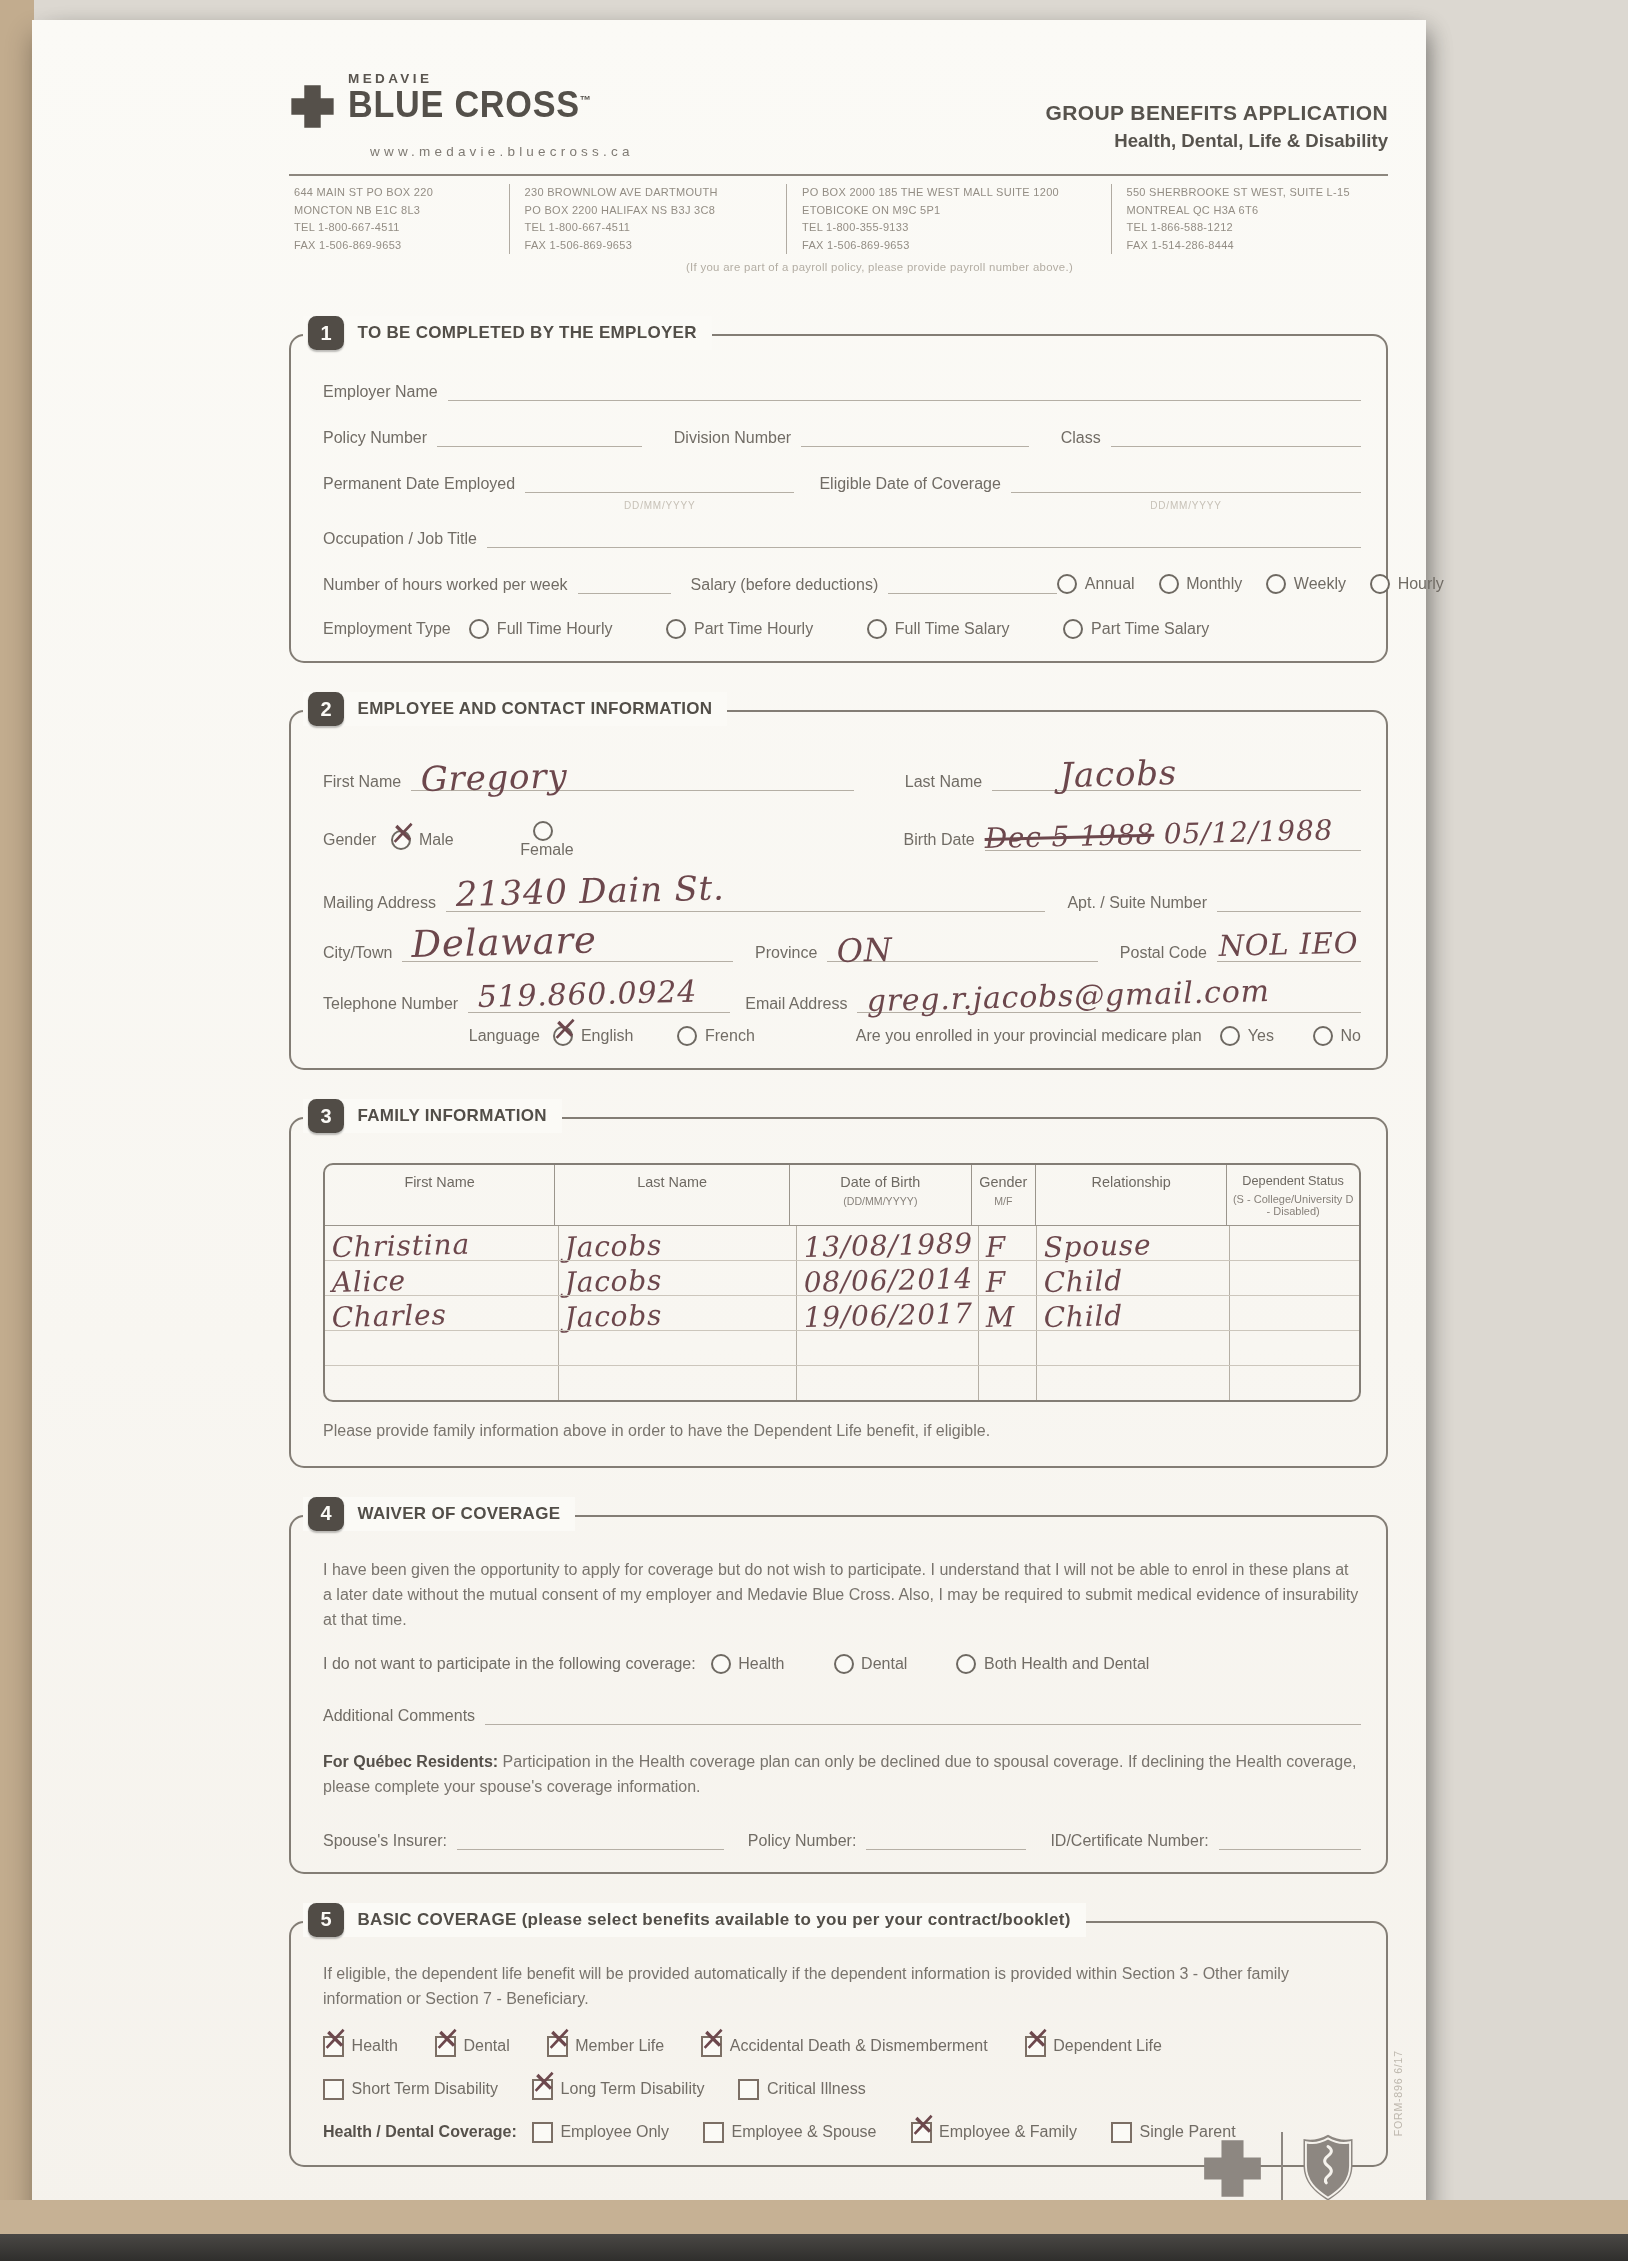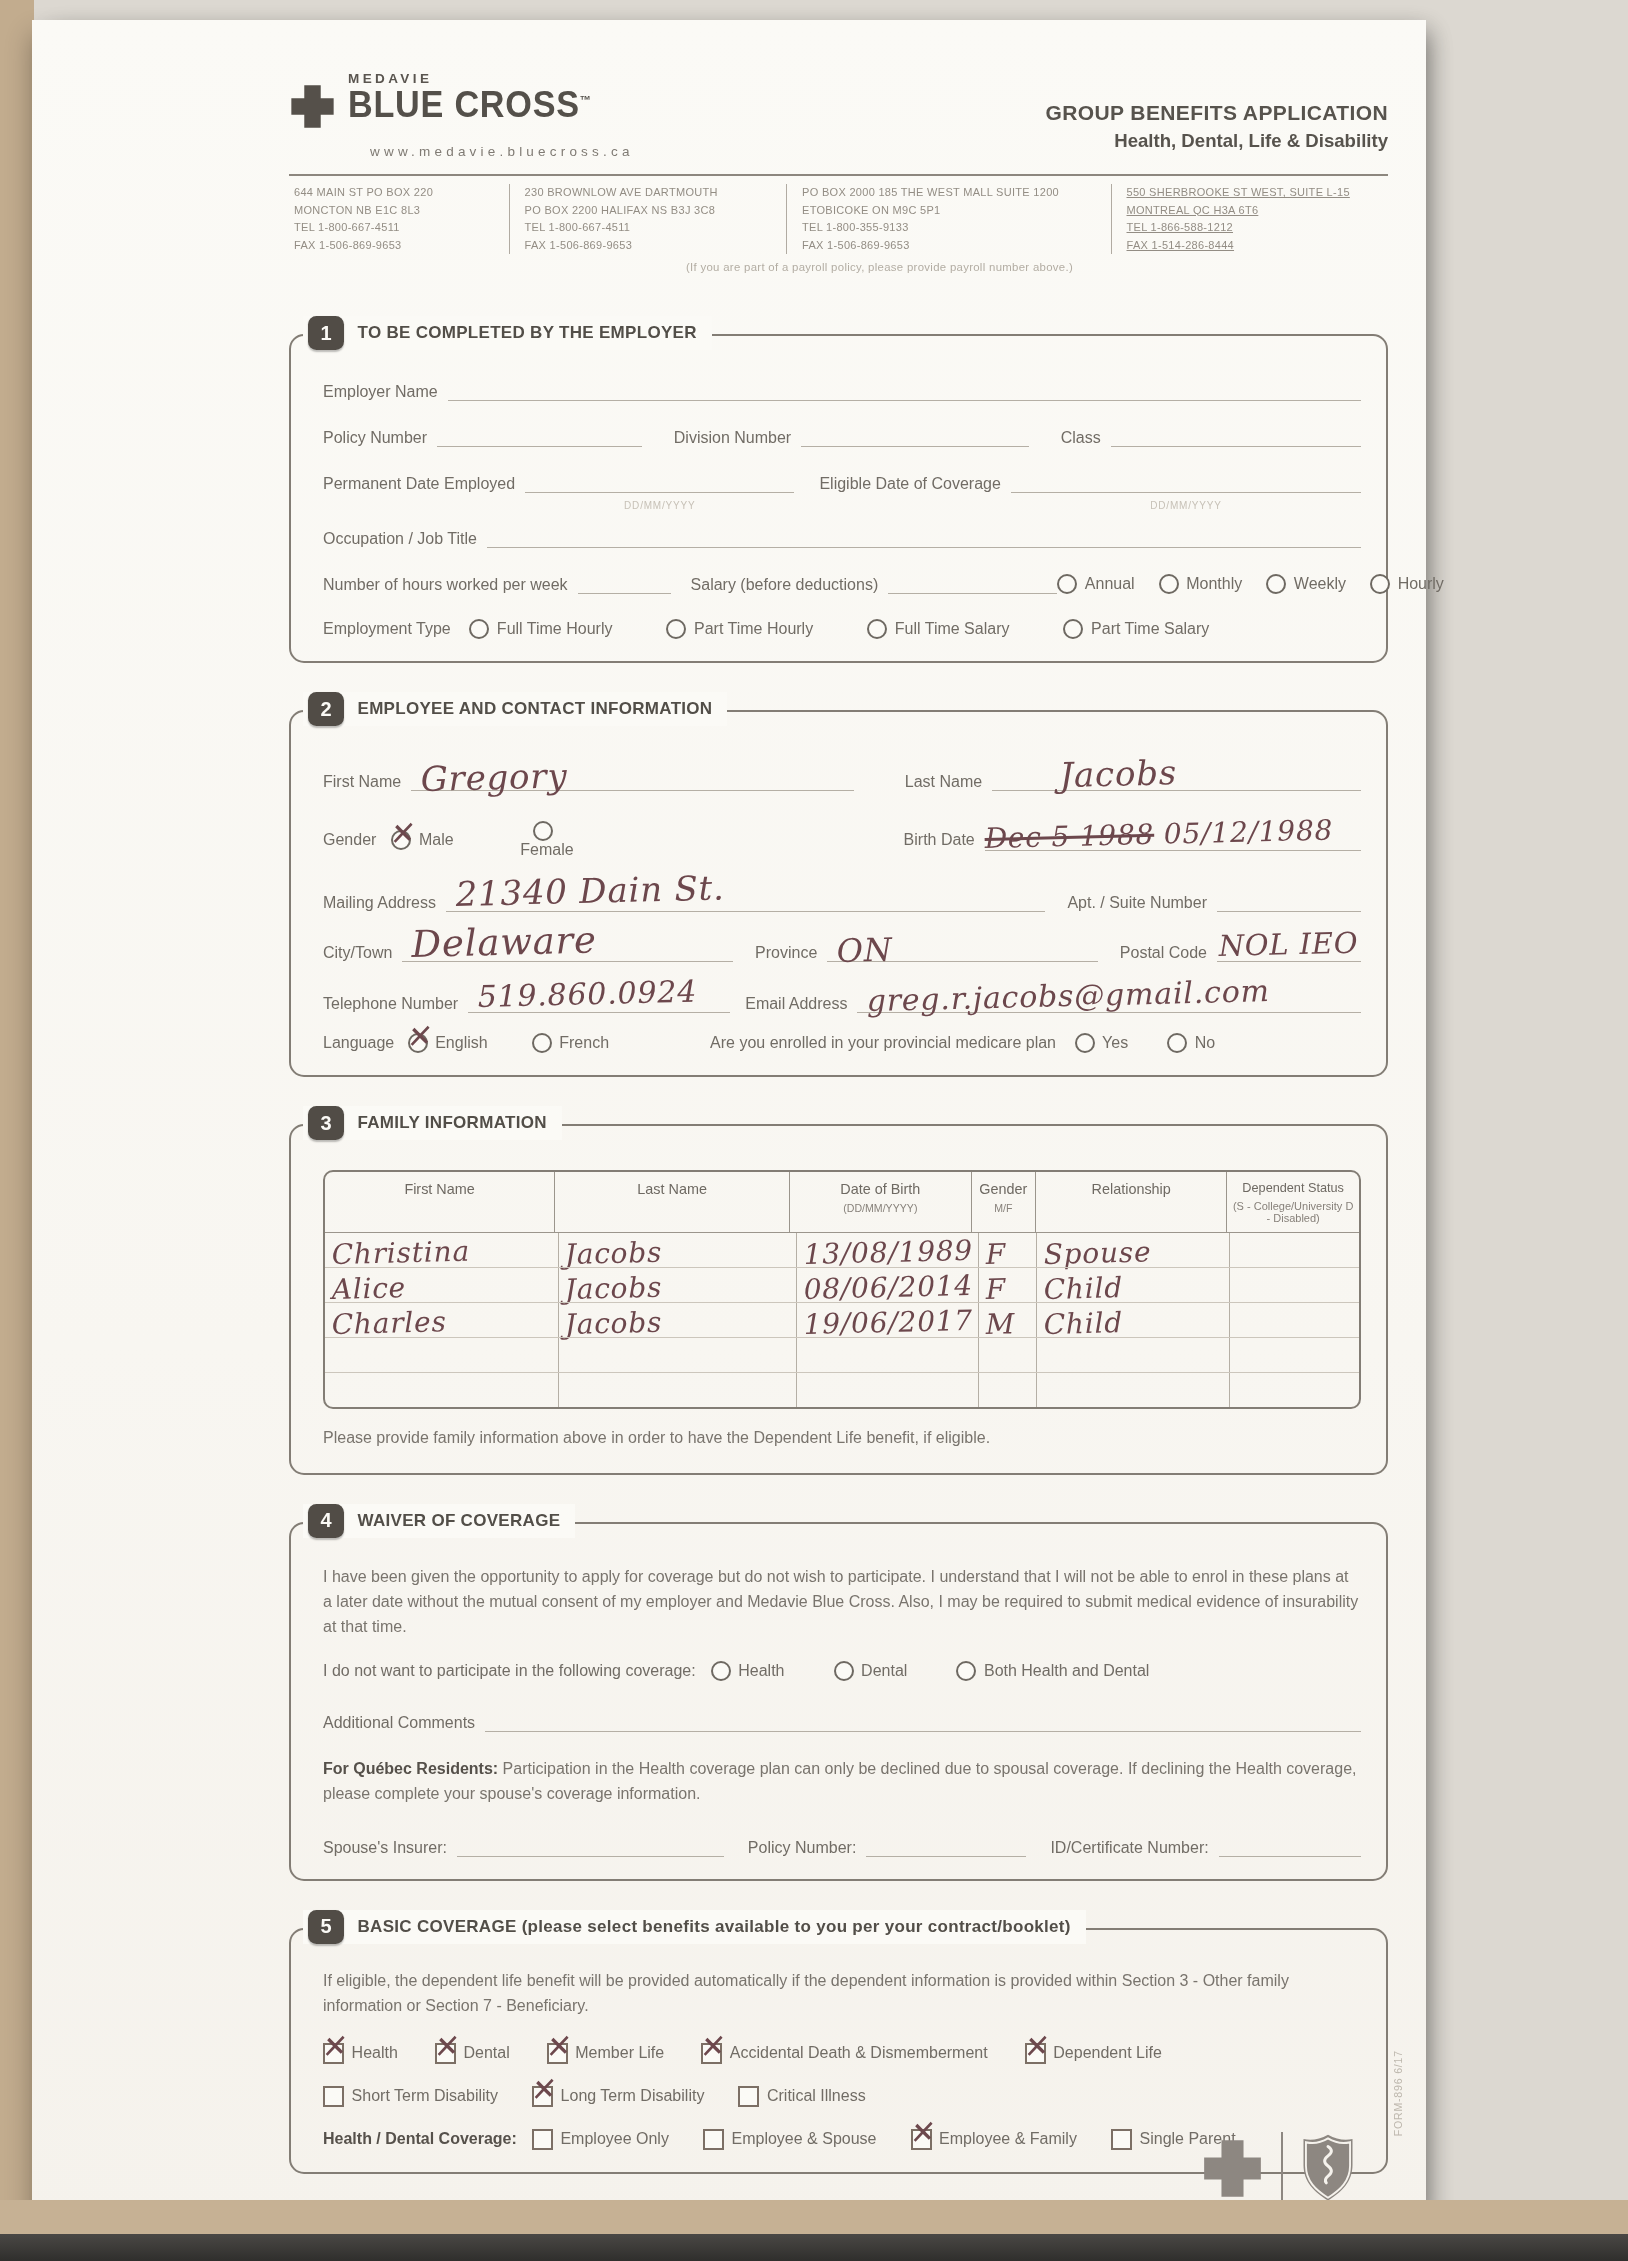--- a/index.html
+++ b/index.html
@@ -30,21 +30,21 @@
   .doc-title{position:absolute;top:30px;right:0;text-align:right;color:#57534d;}
   .doc-title .t1{font-size:21px;font-weight:bold;letter-spacing:0.4px;}
   .doc-title .t2{font-size:18.6px;font-weight:bold;margin-top:5px;}
   .addr-divider{margin-top:15px;border-top:2.5px solid #8d877f;}
   .offices{display:flex;margin-top:8.5px;color:#938d84;font-size:11px;line-height:1.6;letter-spacing:0.3px;}
   .office{padding:0 15px;}
   .office + .office{border-left:1.7px solid #b1aba2;}
   .office:nth-child(1){flex:.85;padding-left:5px;}
   .office:nth-child(2){flex:1.05;}
   .office:nth-child(3){flex:1.25;}
-  .office:nth-child(4){flex:1.05;text-decoration:underline;}
+  .office:nth-child(4){flex:1.05;}
 
   
   .ident-row{display:flex;align-items:flex-end;margin-top:39px;}
   .ident-label{font-size:16px;font-weight:bold;color:#6b6660;white-space:nowrap;padding-right:10px;}
   .ident-line{flex:1;border-bottom:1.7px dotted #aaa49b;height:18.6px;}
   .ident-note{margin-top:6.8px;margin-left:397px;font-size:11.4px;color:#b3ada3;letter-spacing:0.3px;}
 
   
   .section{position:relative;border:2.1px solid #837d75;border-radius:15px;margin-top:47px;padding:29px 25px 22px 32px;background:transparent;}
   .section::after{content:"";position:absolute;left:8.5px;right:-4.2px;bottom:-12.7px;height:12px;
@@ -298,21 +298,21 @@
         <span class="lbl">Telephone Number</span>
         <span class="line fx" style="width:262px;">
             <span class="hw" style="font-size:30px;bottom:0;">519.860.0924</span>
           </span>
         <span class="gap" style="width:15px;"></span>
         <span class="lbl">Email Address</span>
         <span class="line">
             <span class="hw" style="font-size:30px;bottom:-3.4px;">greg.r.jacobs@gmail.com</span>
           </span>
       </div>
-      <div class="frow" style="margin-top:20px;align-items:center;">
+      <div class="frow" style="margin-top:13px;align-items:center;justify-content:flex-end;">
         <span class="lbl">Language</span>
         <label class="opt" style="margin-left:3.4px;">
             <span class="radio checked"></span>
             <span class="optlbl">English</span>
           </label>
         <label class="opt" style="margin-left:44px;">
             <span class="radio"></span>
             <span class="optlbl">French</span>
           </label>
         <span class="gap" style="width:101px;"></span>

